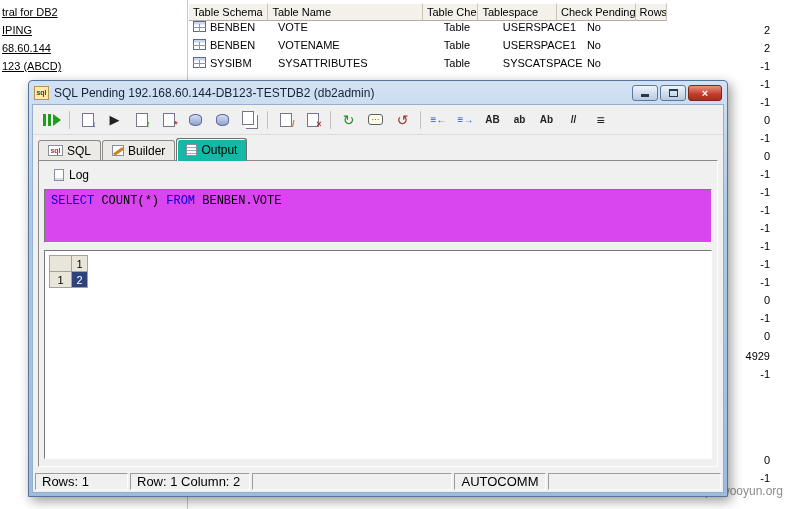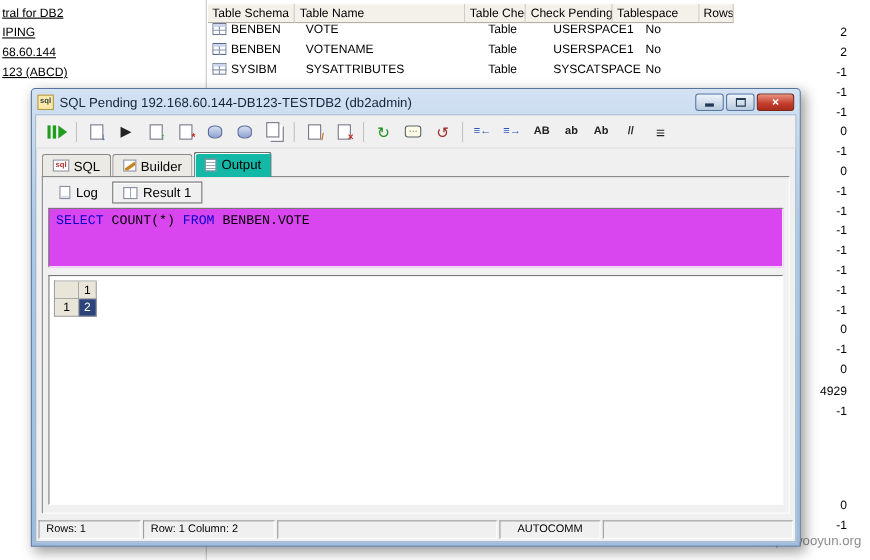--- a/index.html
+++ b/index.html
@@ -104,21 +104,21 @@
   .grow{display:flex;}
   .gc{border-right:1px solid #a2a2a2;border-bottom:1px solid #a2a2a2;height:16px;
       display:flex;align-items:center;justify-content:center;}
   .gh{background:#e9e5d9;}
   .corner{width:22px;}
   .colw{width:16px;}
   .selcell{background:#2d437c;color:#fff;}
 
   
   .status{height:21px;display:flex;gap:2px;padding:2px;flex:0 0 auto;}
-  .sp{border:1px solid;border-color:#9c9c9c #fdfdfd #fdfdfd #9c9c9c;font-size:10px;
+  .sp{border:1px solid;border-color:#9c9c9c #fdfdfd #fdfdfd #9c9c9c;font-size:13px;
       padding:0 6px;display:flex;align-items:center;white-space:nowrap;overflow:hidden;text-align:center;}
   .sp1{width:93px}.sp2{width:120px}.sp3{width:200px}.sp4{width:92px;justify-content:center}.sp5{flex:1}
 </style>
 </head>
 <body>
 
 <div class="screen">
 
   <div class="tree">
     <div class="tree-item">tral for DB2</div>
@@ -126,22 +126,22 @@
     <div class="tree-item">68.60.144</div>
     <div class="tree-item">123 (ABCD)</div>
   </div>
   <div class="vline"></div>
 
   <div class="bgtable">
     <div class="thead">
       <div class="hcell w1">Table Schema</div>
       <div class="hcell w2">Table Name</div>
       <div class="hcell w3">Table Check</div>
+      <div class="hcell w4">Tablespace</div>
       <div class="hcell w5">Check Pending</div>
-      <div class="hcell w4">Tablespace</div>
       <div class="hcell w6">Rows</div>
     </div>
 
     <div class="trow">
       <div class="c w1">
         <svg class="tbl-ic" width="13" height="11">
             <rect x="0.5" y="0.5" width="12" height="10" fill="#fff" stroke="#5a6a8a"></rect>
             <rect x="1" y="1" width="11" height="2.5" fill="#c9d6ef"></rect>
             <line x1="0" y1="6.5" x2="13" y2="6.5" stroke="#8a96b0"></line>
             <line x1="6.5" y1="3" x2="6.5" y2="11" stroke="#8a96b0"></line>
@@ -328,24 +328,20 @@
           <span>Output</span>
         </div>
       </div>
 
       <div class="page">
         <div class="subtabs">
           <div class="stab">
             <span class="ic-log"></span>
             <span>Log</span>
           </div>
-          <div class="stab active">
-            <span class="ic-result"></span>
-            <span>Result 1</span>
-          </div>
         </div>
 
         <div class="sqlbox"><span class="kw">SELECT</span><span> COUNT(*) </span><span class="kw">FROM</span><span> BENBEN.VOTE</span></div>
 
         <div class="resultbox">
           <div class="rgrid">
             <div class="grow">
               <div class="gc gh corner"></div>
               <div class="gc gh colw">1</div>
             </div>

